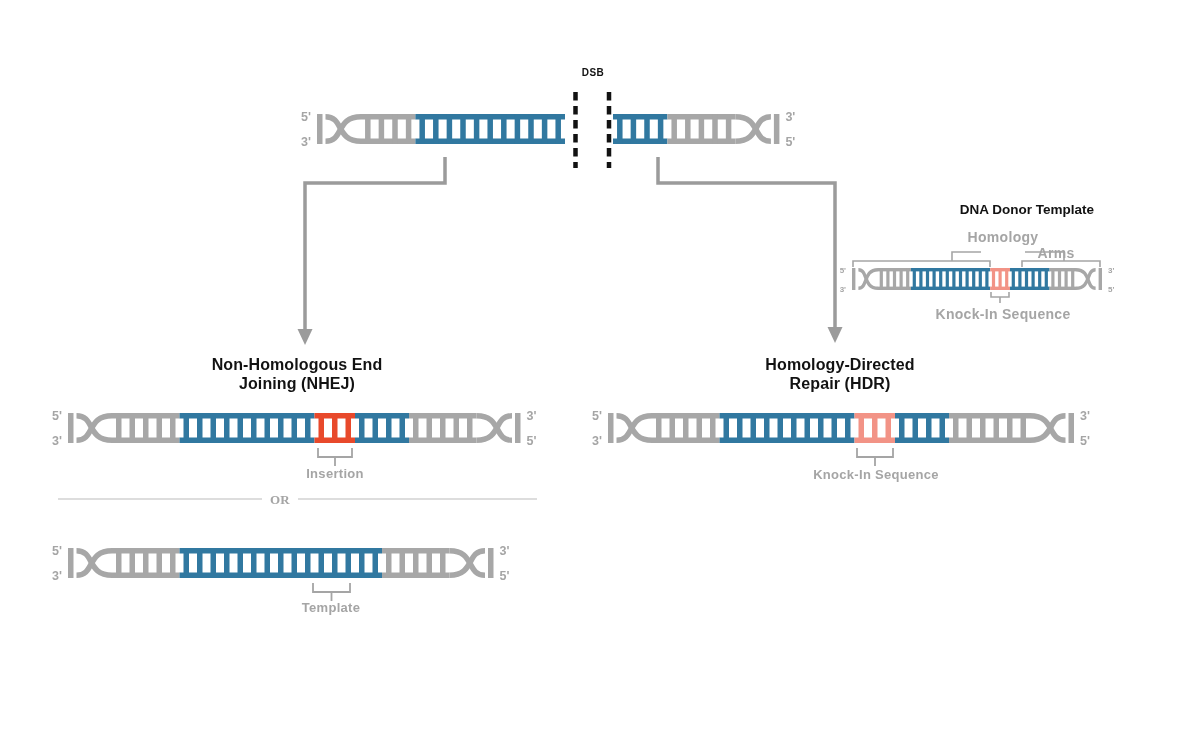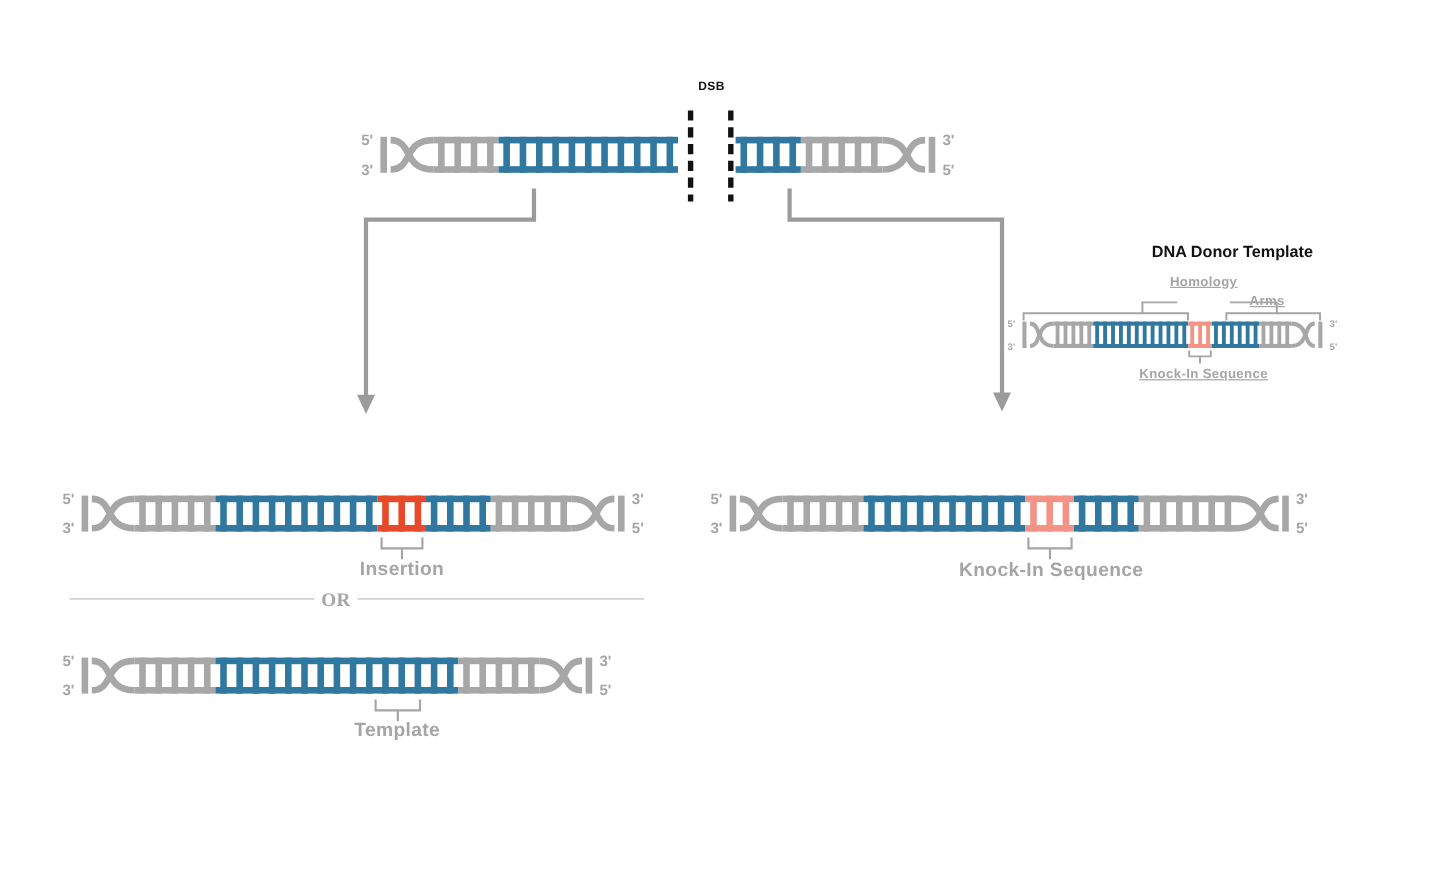--- a/index.html
+++ b/index.html
@@ -12,22 +12,22 @@
     position:relative; width:1200px; height:730px; background:var(--bg);
     font-family:"Liberation Sans", sans-serif; overflow:hidden;
   }
   #gfx{position:absolute; left:0; top:0;}
   .lbl{position:absolute; transform:translateX(-50%); text-align:center; white-space:nowrap;}
   .black-bold{color:var(--ink); font-weight:bold;}
   .gray-bold{color:var(--label-gray); font-weight:bold; letter-spacing:.3px;}
   .heading{font-size:16px; line-height:19px; letter-spacing:.1px;}
   .dsb{font-size:10px; letter-spacing:.4px;}
   .donor-title{font-size:13.5px;}
-  .sublabel{font-size:16px;}
-  .donor-sublabel{font-size:11px;text-decoration:underline;}
+  .sublabel{font-size:13px;}
+  .donor-sublabel{font-size:14px;}
 </style>
 </head>
 <body>
 
 <div id="canvas">
 
   <svg id="gfx" width="1200" height="730" viewBox="0 0 1200 730">
 
     <g>
       <line x1="575.5" y1="92" x2="575.5" y2="168" stroke="#121212" stroke-width="4.5" stroke-dasharray="8.5 5.5"></line>
@@ -300,21 +300,29 @@
         <rect x="1098.6" y="268" width="3.4" height="22" fill="#a7a7a7"></rect>
         <text x="846" y="272.9" text-anchor="end" fill="#a5a5a5" font-size="8" font-weight="bold" font-family="&quot;Liberation Sans&quot;, sans-serif">5'</text>
         <text x="846" y="291.5" text-anchor="end" fill="#a5a5a5" font-size="8" font-weight="bold" font-family="&quot;Liberation Sans&quot;, sans-serif">3'</text>
         <text x="1108" y="272.9" text-anchor="start" fill="#a5a5a5" font-size="8" font-weight="bold" font-family="&quot;Liberation Sans&quot;, sans-serif">3'</text>
         <text x="1108" y="291.5" text-anchor="start" fill="#a5a5a5" font-size="8" font-weight="bold" font-family="&quot;Liberation Sans&quot;, sans-serif">5'</text>
       </g>
     </svg>
 
   <div class="lbl black-bold dsb" style="left:593px; top:67px;">DSB</div>
 
-
+  <div class="lbl black-bold heading" style="left:297px; top:355px;">
+    <span>Non-Homologous End</span><br>
+    <span>Joining (NHEJ)</span>
+  </div>
+
+  <div class="lbl black-bold heading" style="left:840px; top:355px;">
+    <span>Homology-Directed</span><br>
+    <span>Repair (HDR)</span>
+  </div>
 
   <div class="lbl black-bold donor-title" style="left:983px; top:202px;margin-left:44px;">DNA Donor Template</div>
 
   <div class="lbl gray-bold donor-sublabel" style="left:1003px; top:229px;">Homology</div>
   <div class="lbl gray-bold donor-sublabel" style="left:1056px; top:245px;">Arms</div>
   <div class="lbl gray-bold donor-sublabel" style="left:1003px; top:306px;">Knock-In Sequence</div>
 
   <div class="lbl gray-bold sublabel" style="left:335px; top:466px;">Insertion</div>
   <div class="lbl gray-bold sublabel" style="left:280px; top:492px;font-family:Liberation Serif, serif;">OR</div>
   <div class="lbl gray-bold sublabel" style="left:331px; top:600px;">Template</div>

